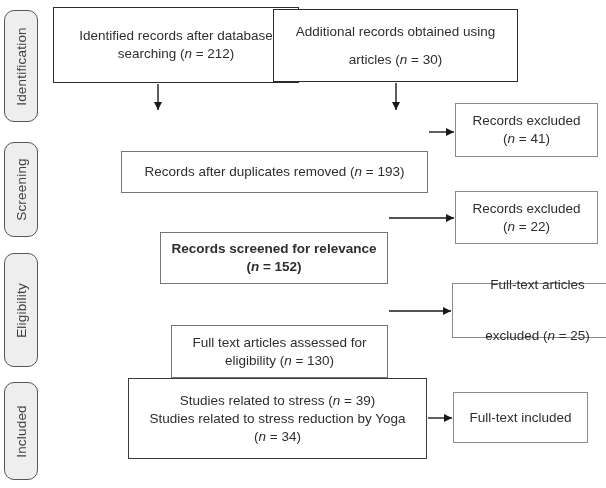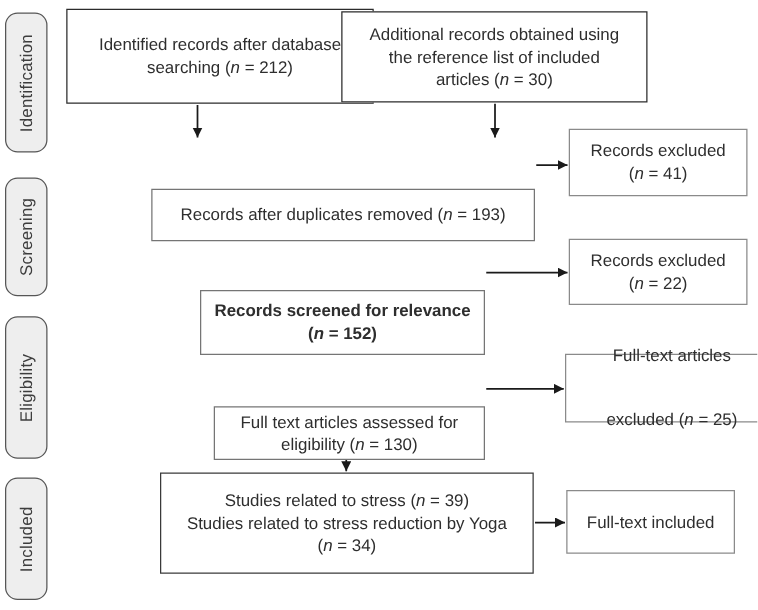--- a/index.html
+++ b/index.html
@@ -29,26 +29,26 @@
     font-size: 13.5px;
     line-height: 18px;
     color: #2e2e2e;
   }
   .box .bl { white-space: nowrap; }
   .box.dark  { border-color: #2b2b2b; }
   .box.mid   { border-color: #757575; margin-top: 40px; }
   .box.light { border-color: #8a8a8a; }
 
   #b-db   { left: 53px;  top: 7px;   width: 246px; height: 76px; }
-  #b-ref  { left: 273px; top: 9px;   width: 245px; height: 73px; }
+  #b-ref  { left: 273px; top: 9px;   width: 245px; height: 73px; gap: 10px; }
   #b-dup  { left: 121px; top: 111px; width: 307px; height: 42px; }
   #b-ex1  { left: 455px; top: 103px; width: 143px; height: 54px; }
   #b-scr  { left: 160px; top: 192px; width: 228px; height: 52px; font-weight: bold; }
   #b-ex2  { left: 455px; top: 191px; width: 143px; height: 53px; }
-  #b-elig { left: 171px; top: 285px; width: 217px; height: 43px; }
+  #b-elig { left: 171px; top: 285px; width: 217px; height: 53px; }
   #b-ex3  { left: 452px; top: 283px; width: 171px; height: 55px; gap: 33px; }
   #b-inc  { left: 128px; top: 378px; width: 299px; height: 81px; border-color:#3a3a3a; }
   #b-ft   { left: 453px; top: 392px; width: 135px; height: 51px; }
 
   
   .stage {
     position: absolute;
     left: 4px;
     width: 34px;
     background: #eeeeee;
@@ -117,21 +117,20 @@
     <span>Included</span>
   </div>
 
   <div class="box dark" id="b-db">
     <div class="bl nfmt">Identified records after database</div>
     <div class="bl nfmt">searching (<i>n</i> = 212)</div>
   </div>
 
   <div class="box dark" id="b-ref">
     <div class="bl nfmt">Additional records obtained using</div>
-    <div class="bl nfmt">the reference list of included</div>
     <div class="bl nfmt">articles (<i>n</i> = 30)</div>
   </div>
 
   <div class="box mid" id="b-dup">
     <div class="bl nfmt">Records after duplicates removed (<i>n</i> = 193)</div>
   </div>
 
   <div class="box light" id="b-ex1">
     <div class="bl nfmt">Records excluded</div>
     <div class="bl nfmt">(<i>n</i> = 41)</div>

